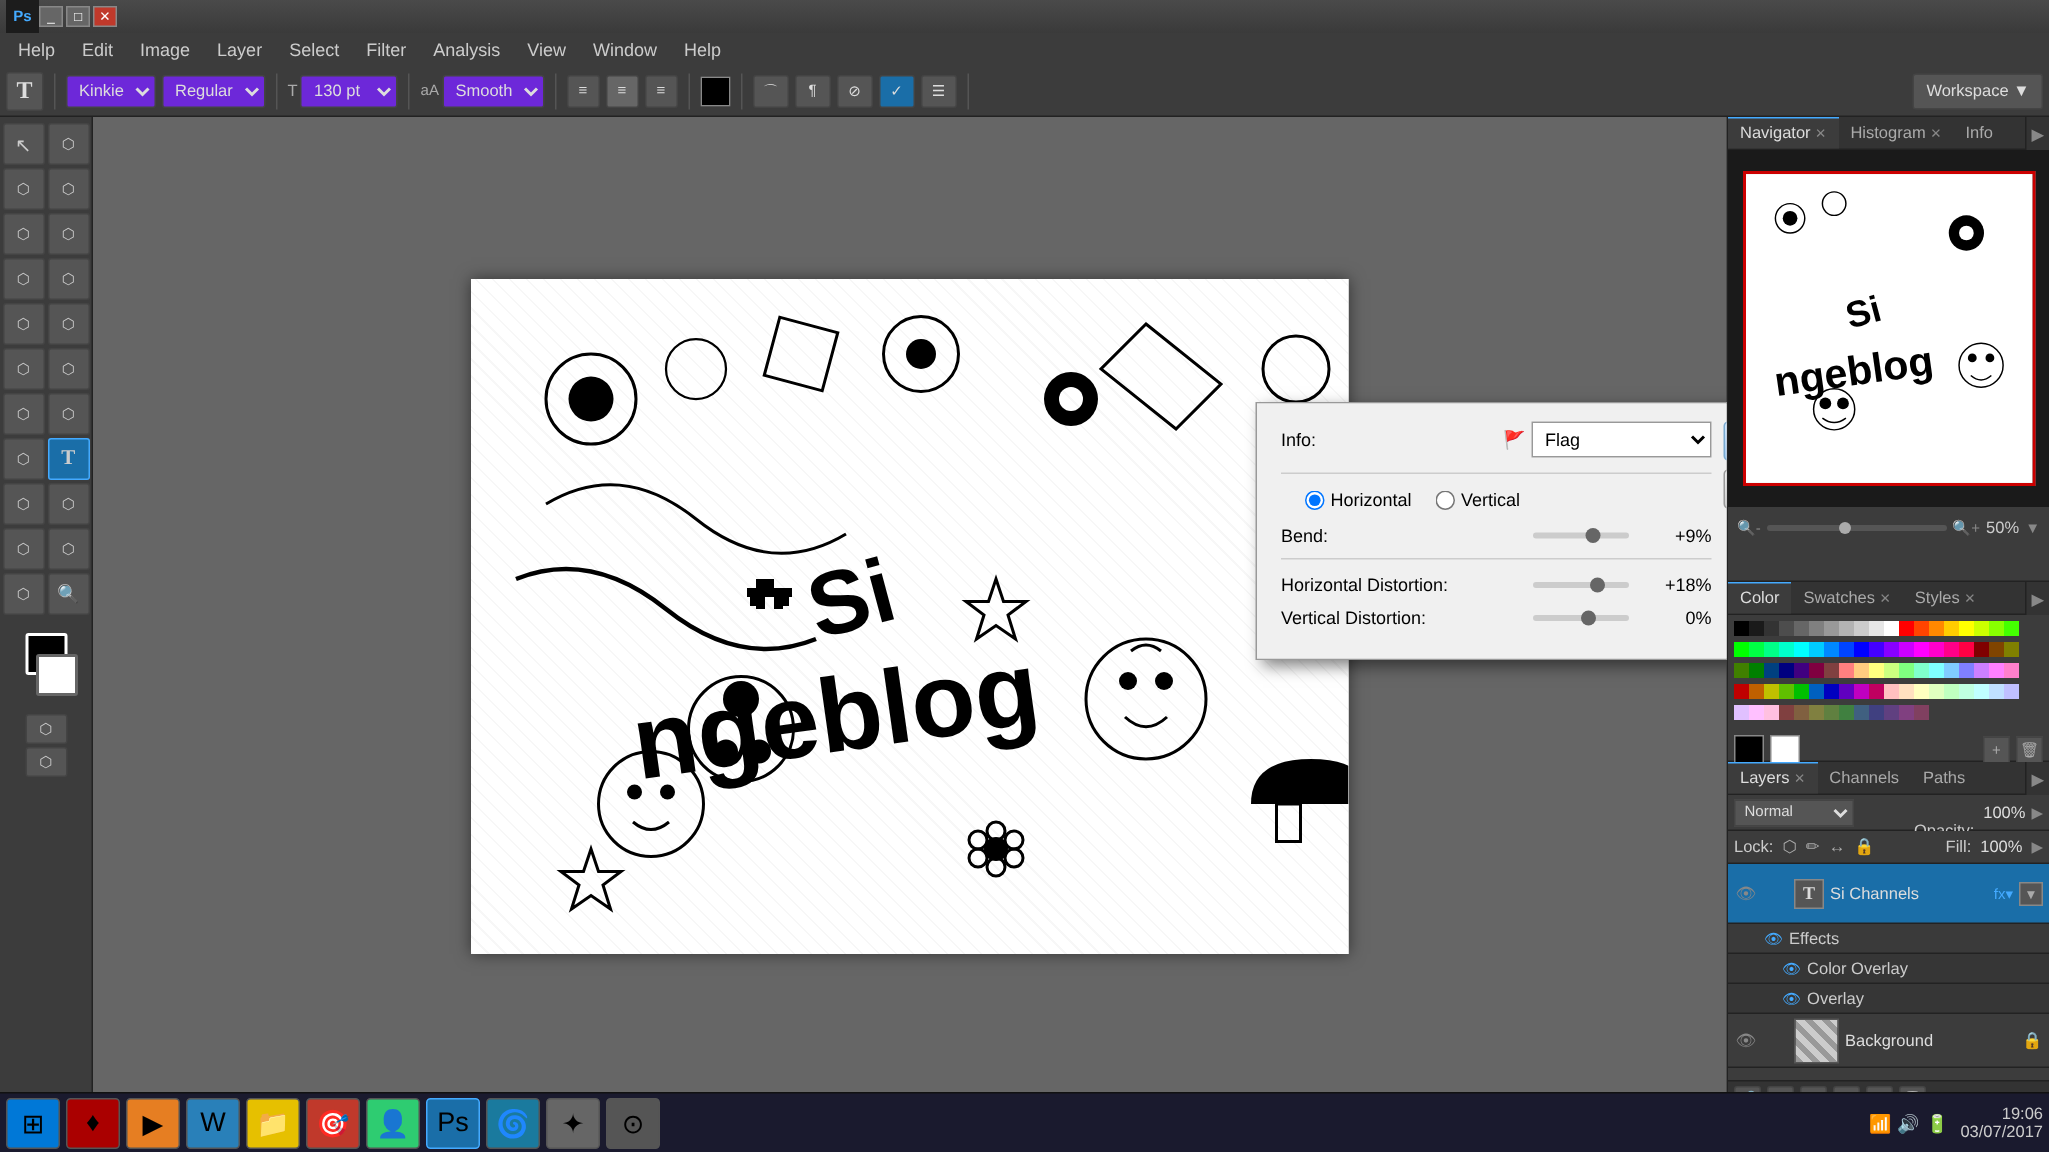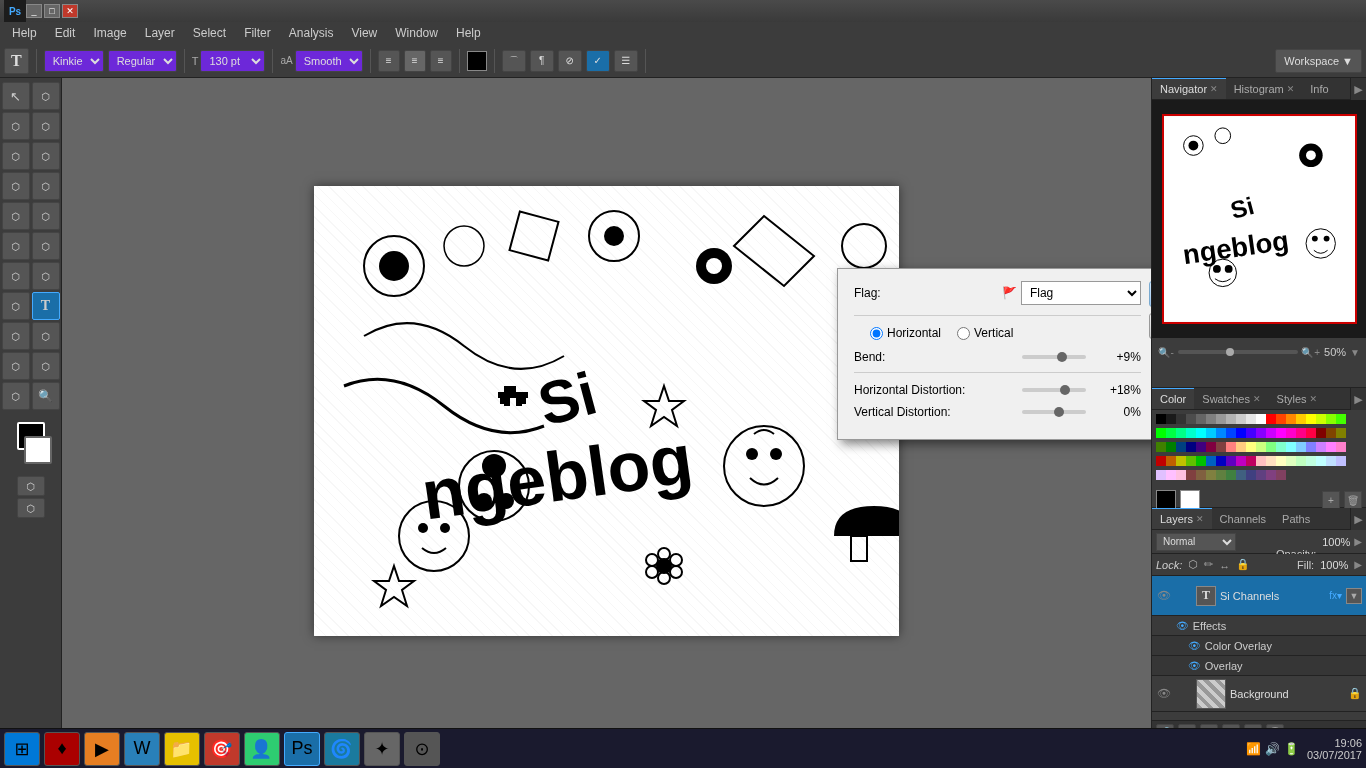--- a/index.html
+++ b/index.html
@@ -382,21 +382,21 @@
         <div class="doodle-overlay"></div>
       </div>
     </div>
 
     <div id="warp-dialog">
       <div id="warp-body">
         <div id="warp-main">
           <div id="warp-form">
 
             <div class="warp-row">
-              <span class="warp-label">Flag:</span>
+              <span class="warp-label">Info:</span>
               <div style="display:flex;align-items:center;gap:4px;flex:1;">
                 <span style="font-size:12px;">🚩</span>
                 <select class="warp-select">
                   <option>Flag</option>
                   <option>None</option>
                   <option>Arc</option>
                   <option>Wave</option>
                 </select>
               </div>
             </div>
@@ -645,21 +645,21 @@
       <div id="layers-controls">
         <select class="layers-select" style="width:80px;">
           <option>Normal</option>
         </select>
         <span class="opacity-label">Opacity:</span>
         <span class="opacity-val">100%</span>
         <span style="color:#888;font-size:10px;cursor:pointer;">▶</span>
       </div>
 
       <div id="layers-locks">
-        <span class="lock-icon" style="color:#ccc;font-size:11px;font-style:italic;">Lock:</span>
+        <span class="lock-icon" style="color:#ccc;font-size:11px;">Lock:</span>
         <span class="lock-icon">⬡</span>
         <span class="lock-icon">✏</span>
         <span class="lock-icon">↔</span>
         <span class="lock-icon">🔒</span>
         <span class="fill-label">Fill:</span>
         <span class="fill-val">100%</span>
         <span style="color:#888;font-size:10px;cursor:pointer;">▶</span>
       </div>
 
       <div id="layers-list">

